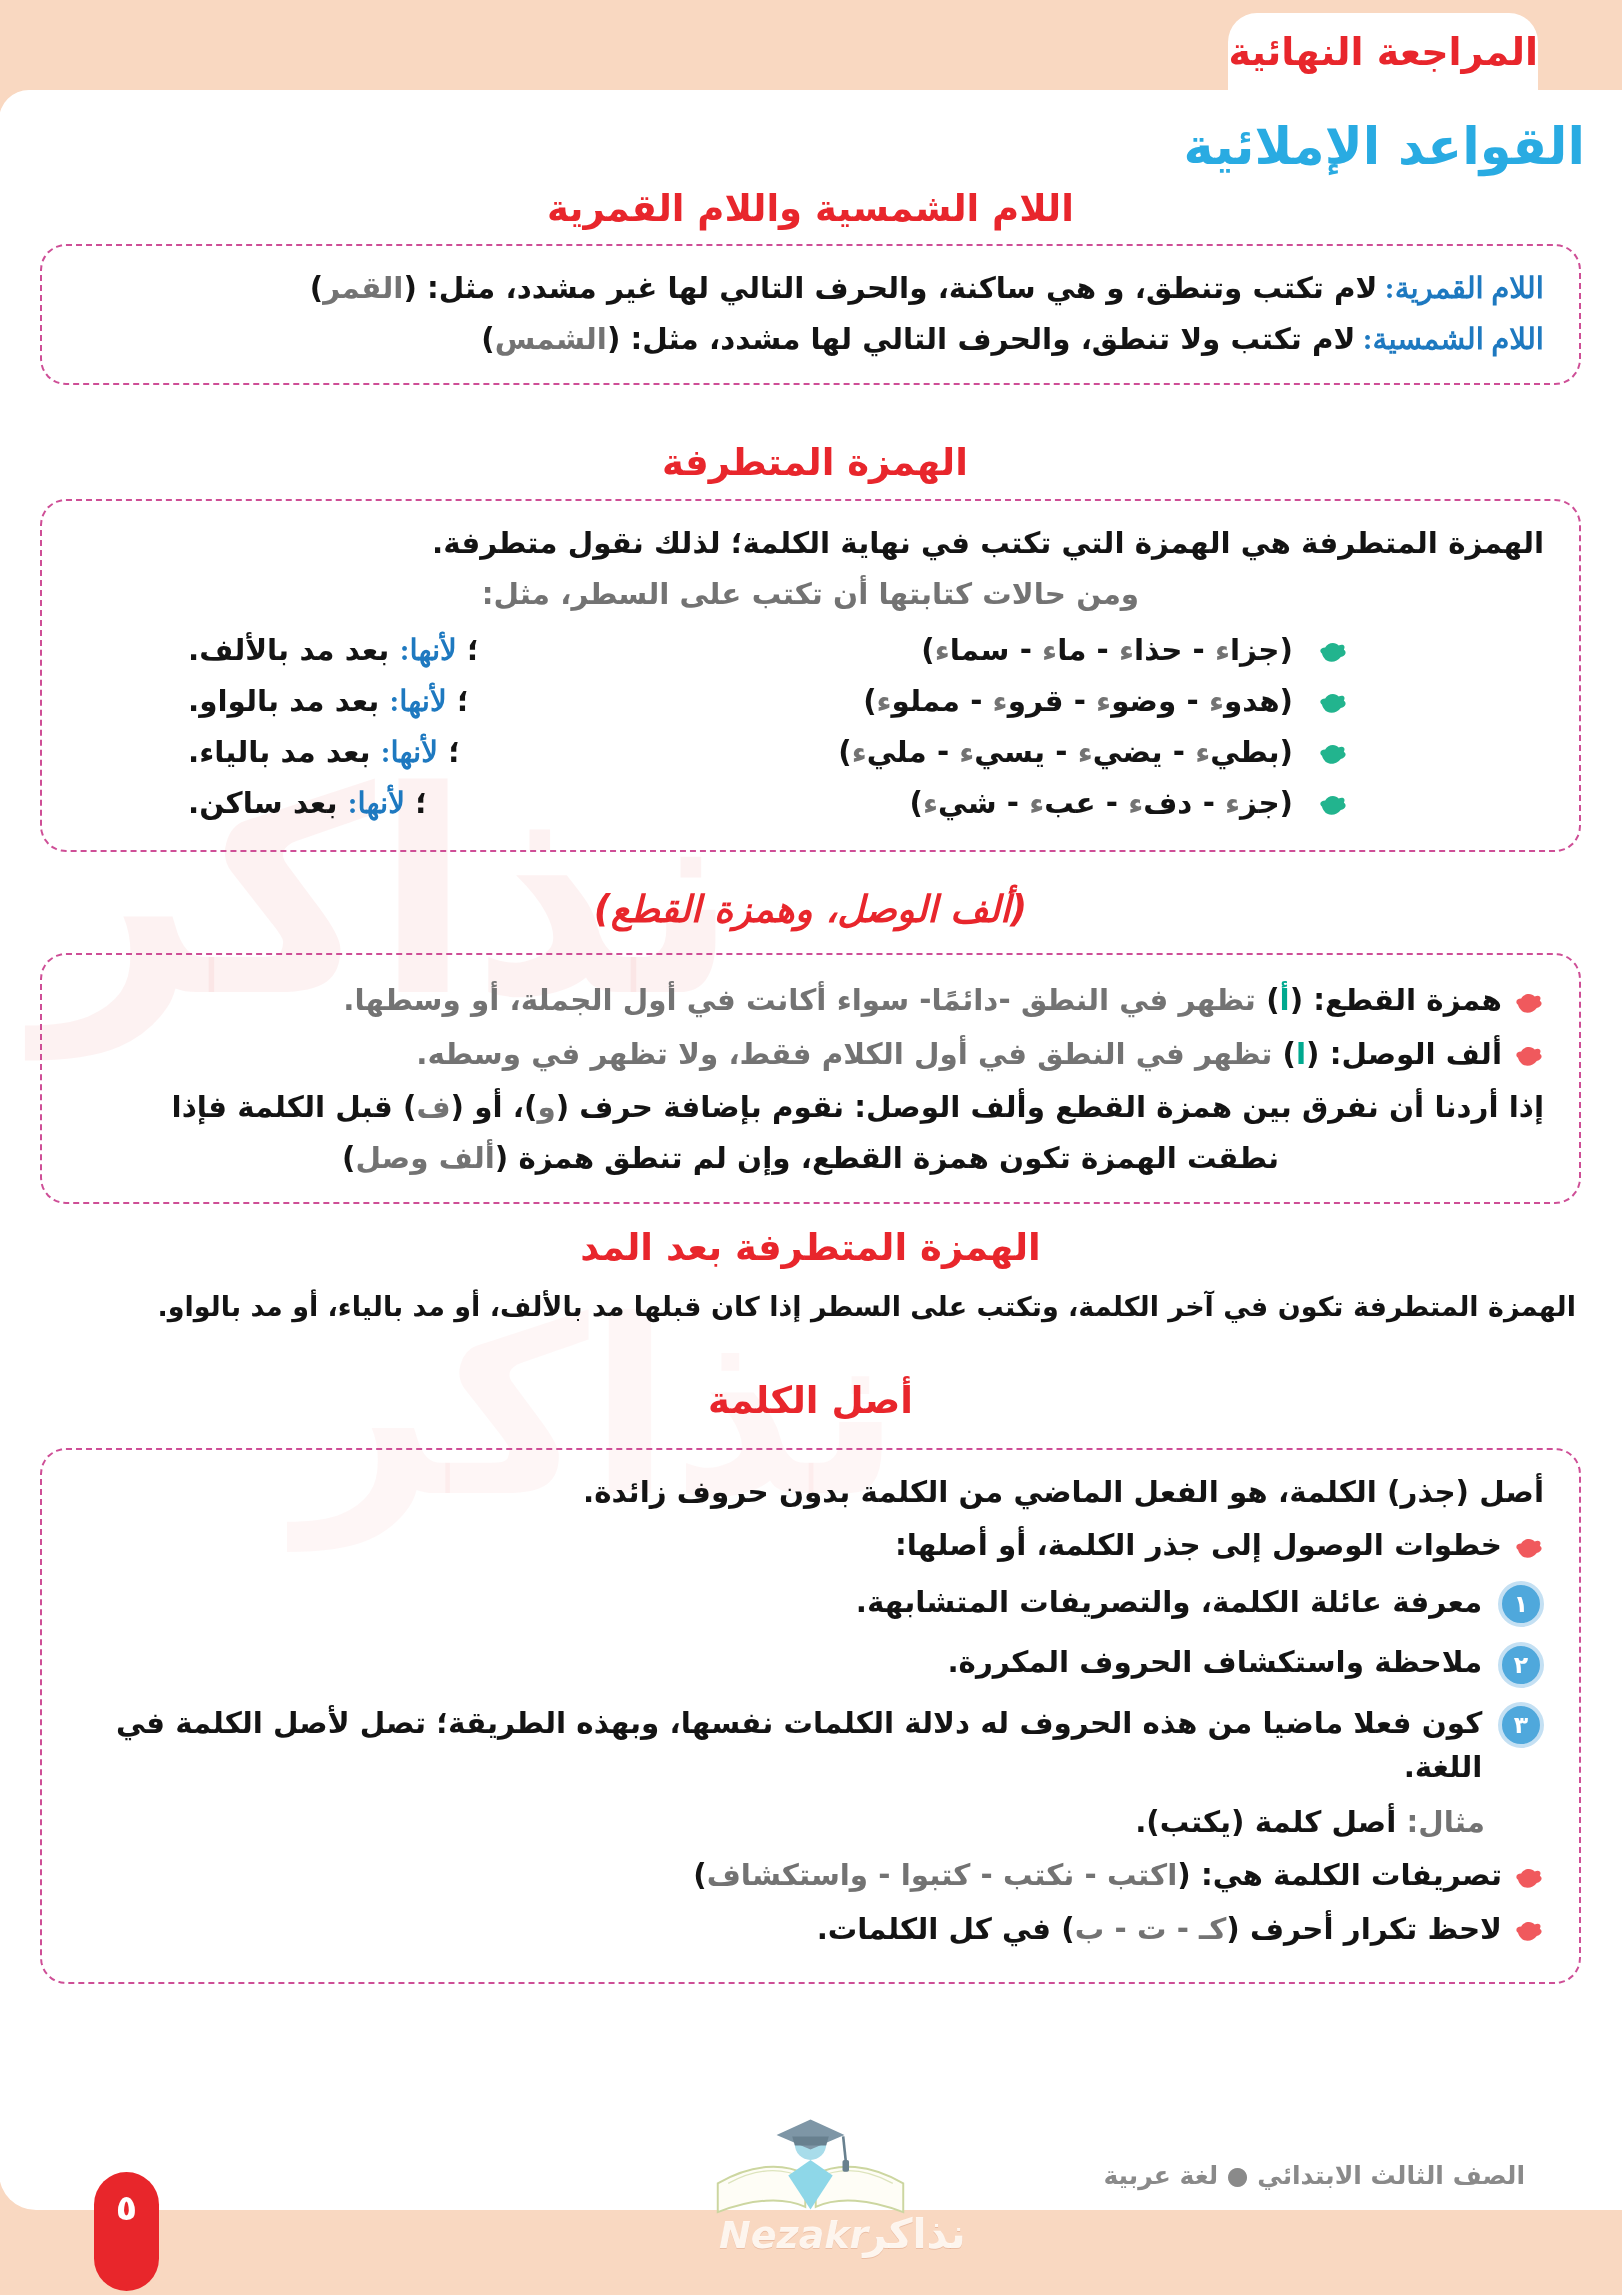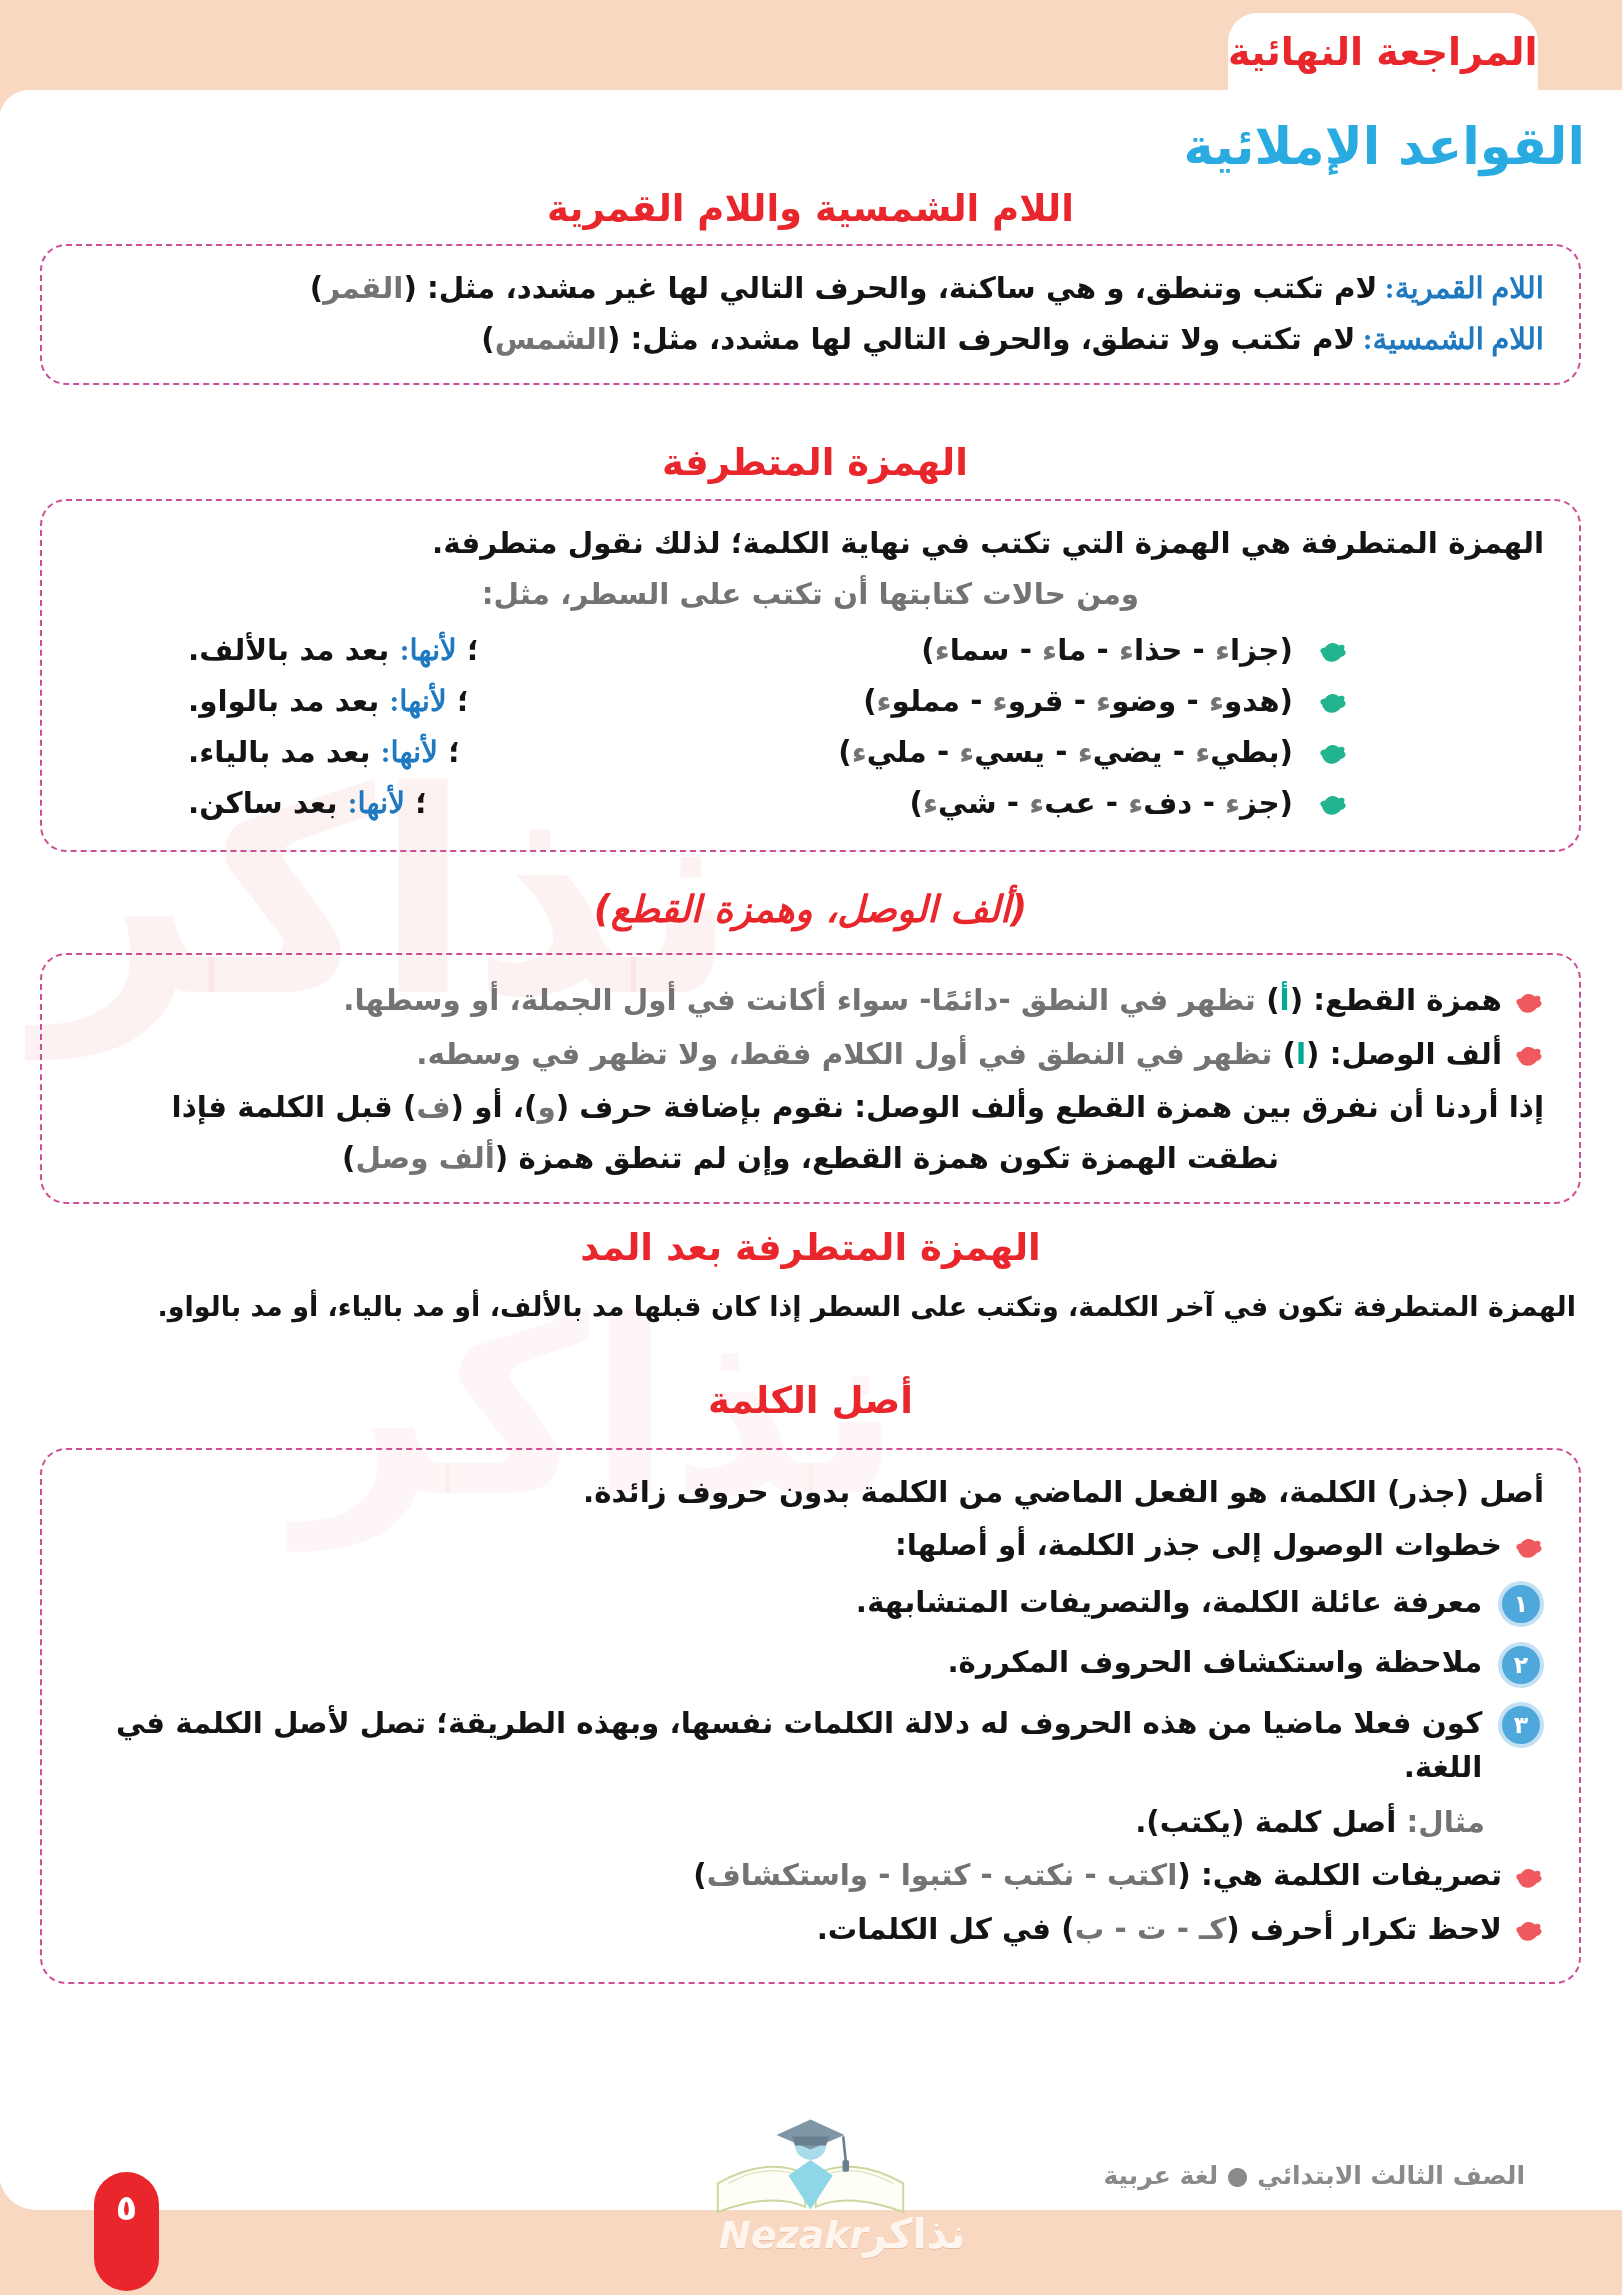--- a/index.html
+++ b/index.html
@@ -10,21 +10,21 @@
     overflow:hidden;
     font-family:"DejaVu Sans", sans-serif;
     font-weight:bold;
     direction:rtl;
   }
   
   .top-band{position:absolute;top:0;left:0;right:0;height:90px;background:#F9D8C1;}
   .badge{
     position:absolute;top:13px;right:84px;width:310px;height:77px;
     background:#ffffff;border-radius:29px 29px 0 0;
-    display:flex;align-items:center;justify-content:flex-end;z-index:5;
+    display:flex;align-items:center;justify-content:flex-start;z-index:5;
   }
   .badge-label{color:#E8262C;font-size:38px;}
   
   .panel{
     position:absolute;top:90px;left:0;right:0;bottom:85px;
     background:#ffffff;border-radius:30px 0 0 37px;
     overflow:hidden;z-index:1;
   }
   .watermark{position:absolute;color:rgba(238,125,125,0.10);pointer-events:none;z-index:0;white-space:nowrap;}
   .wm1{top:641px;right:883px;font-size:281px;}

